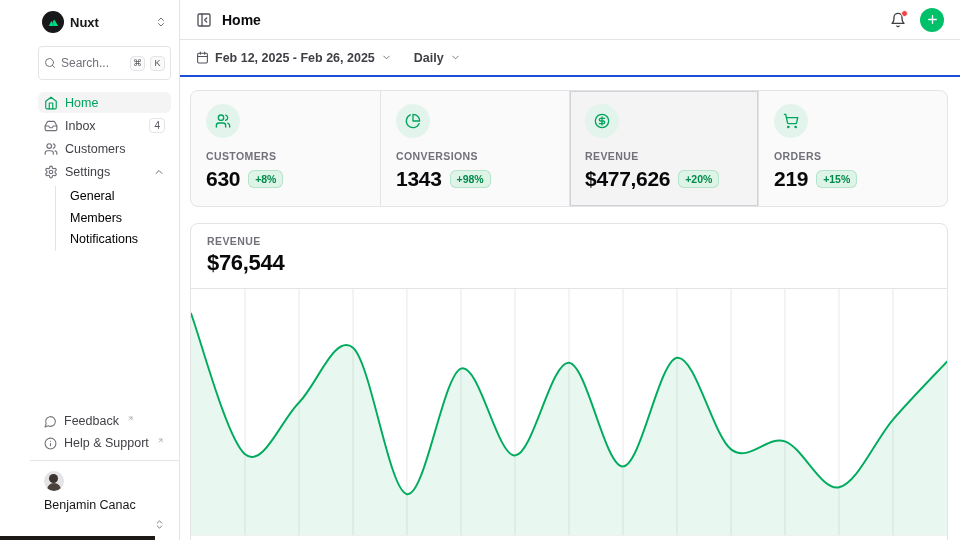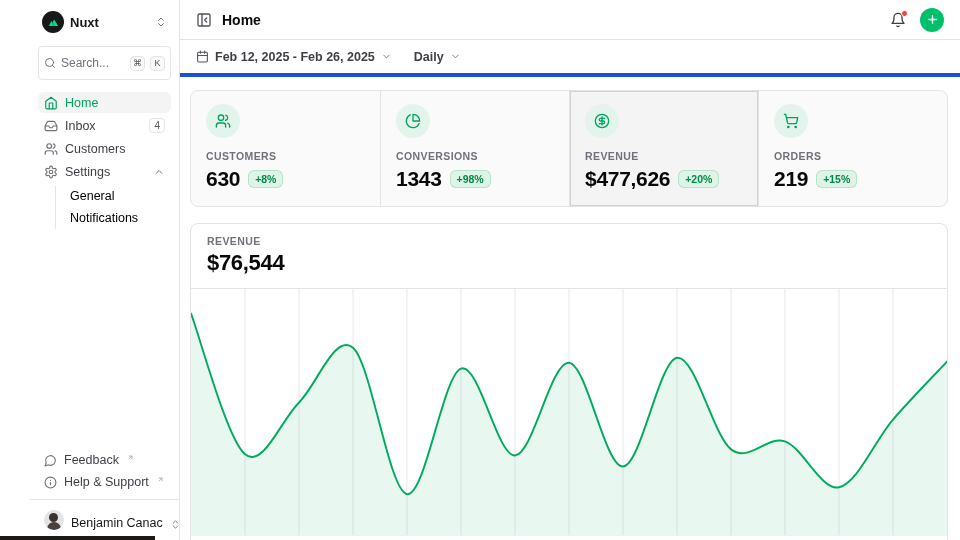--- a/index.html
+++ b/index.html
@@ -24,37 +24,37 @@
   .nav-item.active .ic { color:#00a45c; }
   .mini-badge { margin-left:auto; font-size:10px; font-weight:500; color:#52525b; border:1px solid #e4e4e7; background:#fff; border-radius:4px; padding:0 4px; height:15px; line-height:13px; }
   .nav-item .tail { margin-left:auto; color:#71717a; display:flex; }
   .subnav { margin:2px 0 0 17px; border-left:1px solid #e4e4e7; display:flex; flex-direction:column; }
   .subnav-item { font-size:12.5px; color:#000000; padding:4px 0 4px 14px; line-height:13.5px; cursor:pointer; border-radius:6px; }
   .sb-bottom { margin-top:auto; }
   .foot-item { display:flex; align-items:flex-start; gap:7px; padding:4px 6px; font-size:12.5px; color:#3f3f46; border-radius:6px; cursor:pointer; align-items:center; }
   .foot-item .ic { color:#71717a; display:flex; }
   .ext-arrow { color:#a1a1aa; display:flex; margin:-6px 0 0 1px; }
   .sb-divider { height:1px; background:#e4e4e7; margin:6px -8px; }
-  .user-row { display:flex; align-items:flex-end; gap:7px; padding:4px 6px 2px; cursor:pointer; border-radius:6px; }
+  .user-row { display:flex; align-items:flex-start; gap:7px; padding:4px 6px 2px; cursor:pointer; border-radius:6px;flex-direction:column; }
   .avatar { width:20px; height:20px; border-radius:50%; background:#e4e4e7; overflow:hidden; position:relative; flex:none; }
   .avatar .head { position:absolute; width:9px; height:9px; border-radius:50%; background:#3a3330; left:5px; top:3px; }
   .avatar .body { position:absolute; width:14px; height:9px; border-radius:7px 7px 0 0; background:#4a413c; left:3px; top:12px; }
   .user-name { font-size:12.5px; font-weight:500; color:#18181b; white-space:nowrap; }
   .dark-strip { position:absolute; left:0; bottom:0; width:155px; height:4px; background:#1c1917; z-index:5; }
 
   
   .main { flex:1; display:flex; flex-direction:column; min-width:0; }
   .topbar { height:40px; min-height:40px; border-bottom:1px solid #e4e4e7; display:flex; align-items:center; padding:0 16px; gap:10px; }
   .panel-btn { display:flex; color:#52525b; cursor:pointer; background:none; border:none; padding:0; }
   .page-title { font-size:14px; font-weight:700; color:#09090b; }
   .topbar-right { margin-left:auto; display:flex; align-items:center; gap:14px; }
   .bell-btn { position:relative; display:flex; color:#3f3f46; cursor:pointer; background:none; border:none; padding:0; }
   .bell-dot { position:absolute; top:-2px; right:-2px; width:7px; height:7px; border-radius:50%; background:#ef4444; border:1.5px solid #fff; }
   .plus-btn { width:24px; height:24px; border-radius:50%; background:#00c16a; border:none; display:flex; align-items:center; justify-content:center; color:#fff; cursor:pointer; }
-  .toolbar { height:37px; min-height:37px; border-bottom:4px solid #1d4ed8; display:flex; align-items:center; padding:0 16px; gap:22px; }
+  .toolbar { height:37px; min-height:37px; border-bottom:2px solid #1d4ed8; display:flex; align-items:center; padding:0 16px; gap:22px; }
   .tool-btn { display:flex; align-items:center; gap:6px; font-size:12.5px; font-weight:600; color:#3f3f46; background:none; border:none; cursor:pointer; font-family:inherit; }
   .tool-btn .ic { color:#52525b; display:flex; }
   .tool-btn .chev { color:#71717a; display:flex; }
 
   .content { padding:13px 12px 0 10px; overflow:hidden; }
 
   
   .stats { display:grid; grid-template-columns:repeat(4,1fr); background:#fafafa; border:1px solid #e4e4e7; border-radius:8px; overflow:hidden; }
   .stat-cell { padding:13px 15px 15px; cursor:pointer; }
   .stat-cell + .stat-cell { border-left:1px solid #e4e4e7; }
@@ -148,20 +148,21 @@
         </span>
         <span>Settings</span>
         <span class="tail">
           <svg width="12" height="12" viewBox="0 0 24 24" fill="none" stroke="currentColor" stroke-width="2" stroke-linecap="round" stroke-linejoin="round">
               <path d="m18 15-6-6-6 6"></path>
             </svg>
         </span>
       </div>
       <div class="subnav">
         <div class="subnav-item">General</div>
+        <div class="subnav-item">Members</div>
         <div class="subnav-item">Notifications</div>
       </div>
     </nav>
 
     <div class="sb-bottom">
       <div class="foot-item">
         <span class="ic">
           <svg width="13" height="13" viewBox="0 0 24 24" fill="none" stroke="currentColor" stroke-width="2" stroke-linecap="round" stroke-linejoin="round">
               <path d="M7.9 20A9 9 0 1 0 4 16.1L2 22Z"></path>
             </svg>

